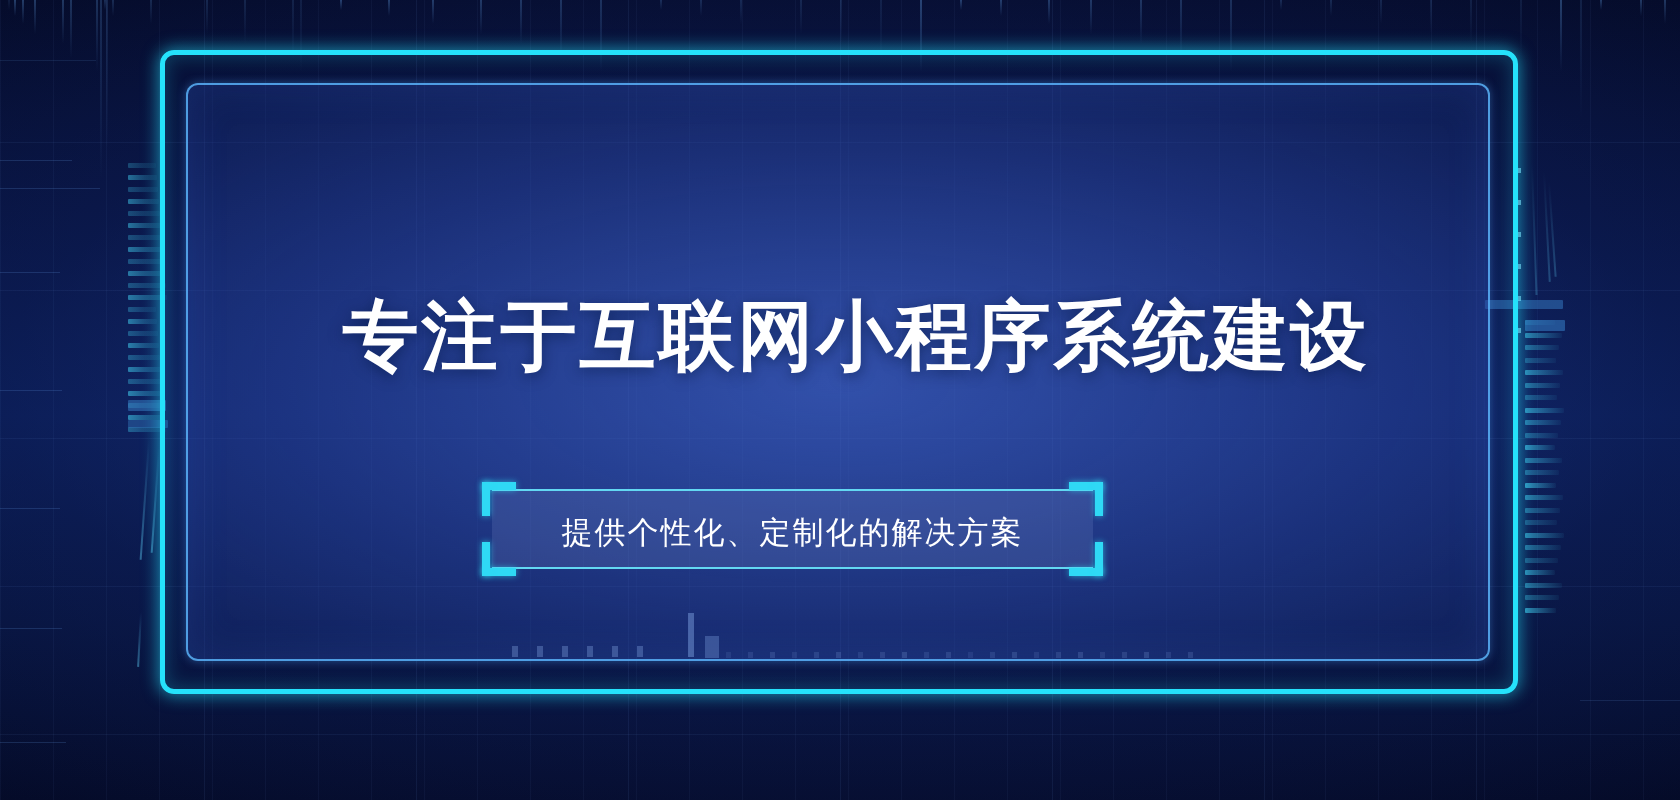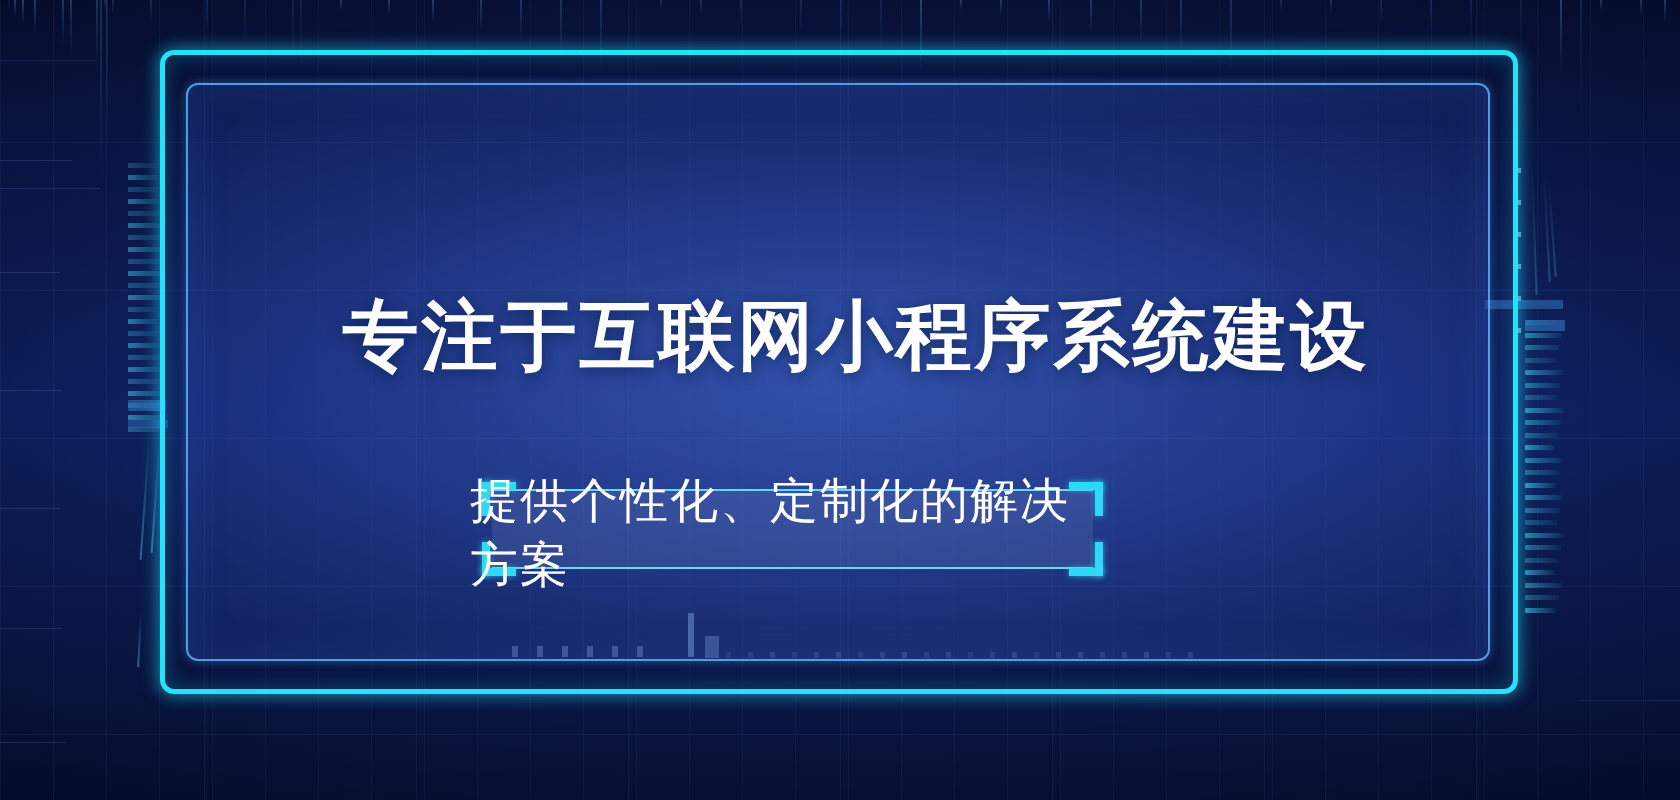--- a/index.html
+++ b/index.html
@@ -79,21 +79,21 @@
   .c-br{ right:12px; bottom:2px; }
   .c-br i.h{ right:0; bottom:0; } .c-br i.v{ right:0; bottom:0; }
   .c-tr{ right:12px; top:14px; }
   .c-tr i.h{ right:0; top:0; }  .c-tr i.v{ right:0; top:0; }
   .c-bl{ left:12px; bottom:2px; }
   .c-bl i.h{ left:0; bottom:0; } .c-bl i.v{ left:0; bottom:0; }
 
   .subtitle{
     position:absolute; left:0; right:0; top:30px; height:70px;
     display:flex; align-items:center; justify-content:center;
-    color:#fff; font-size:48px; letter-spacing:2px;
+    color:#fff; font-size:31px; letter-spacing:2px;
     font-family:"DejaVu Sans","Liberation Sans",sans-serif;
   }
 
   
   .dot{ position:absolute; background:rgba(150,185,245,0.30); }
   .bar{ position:absolute; background:rgba(150,190,250,0.38); }
 </style>
 </head>
 <body>
 

